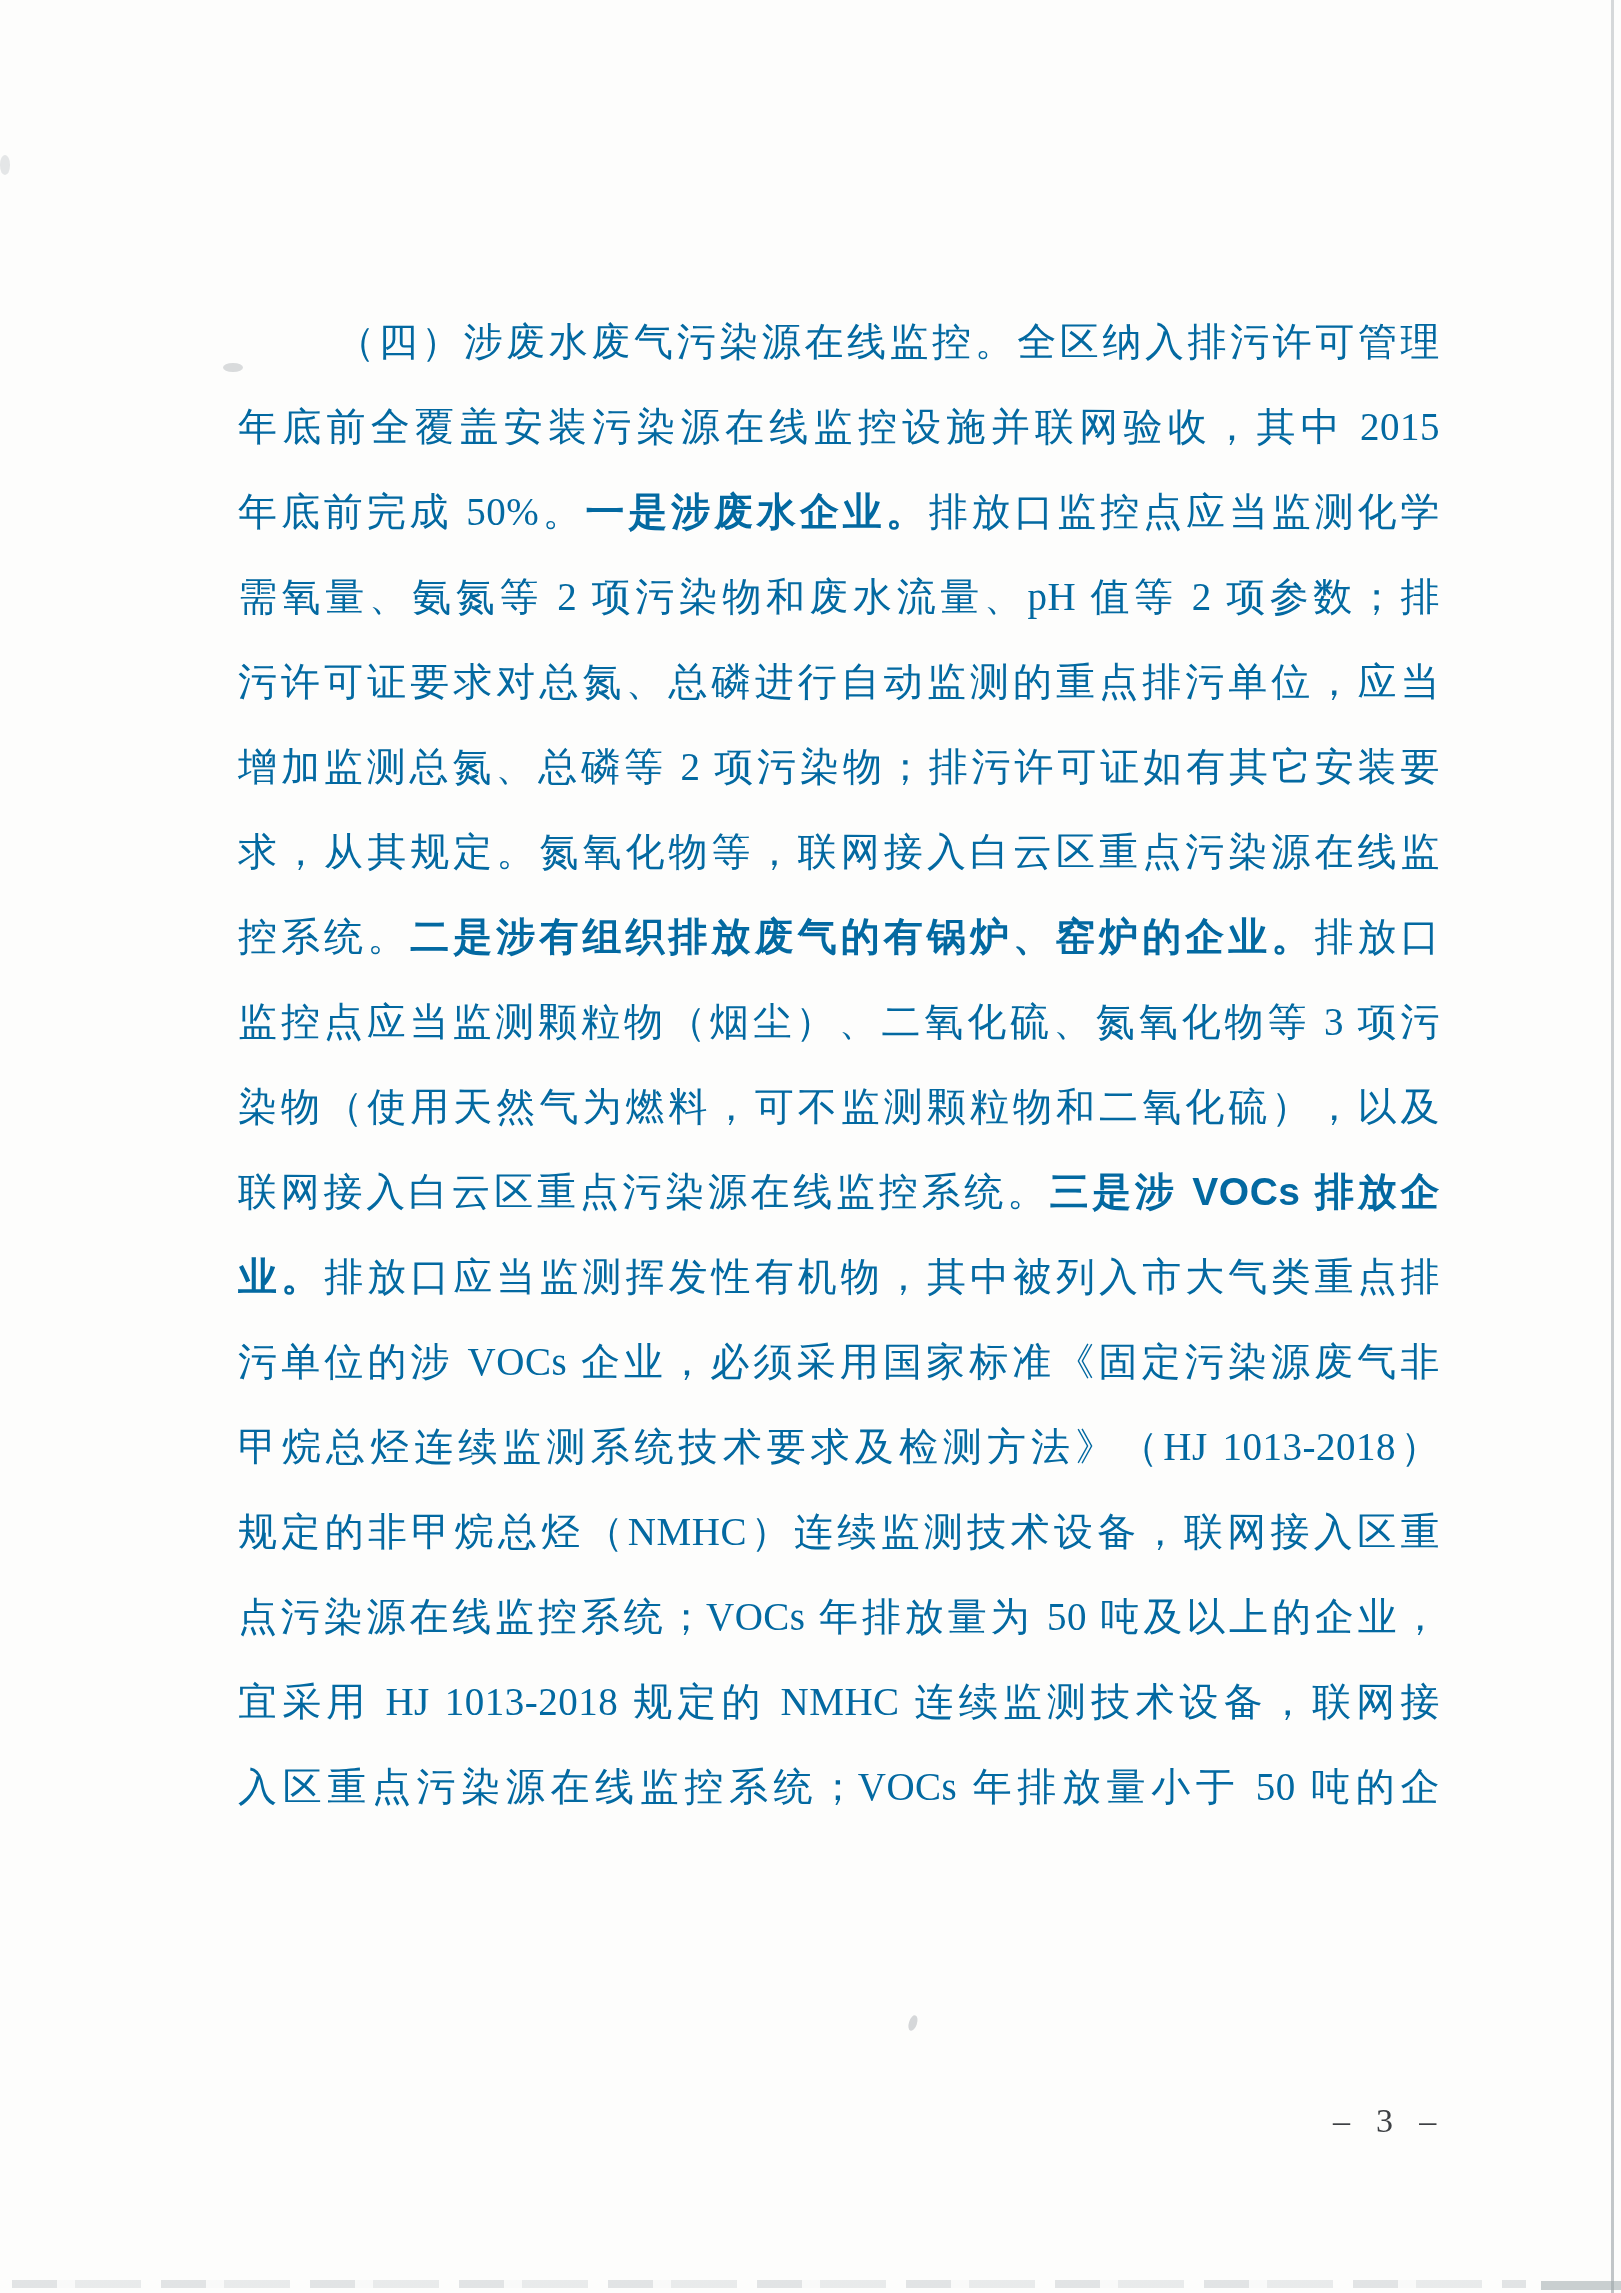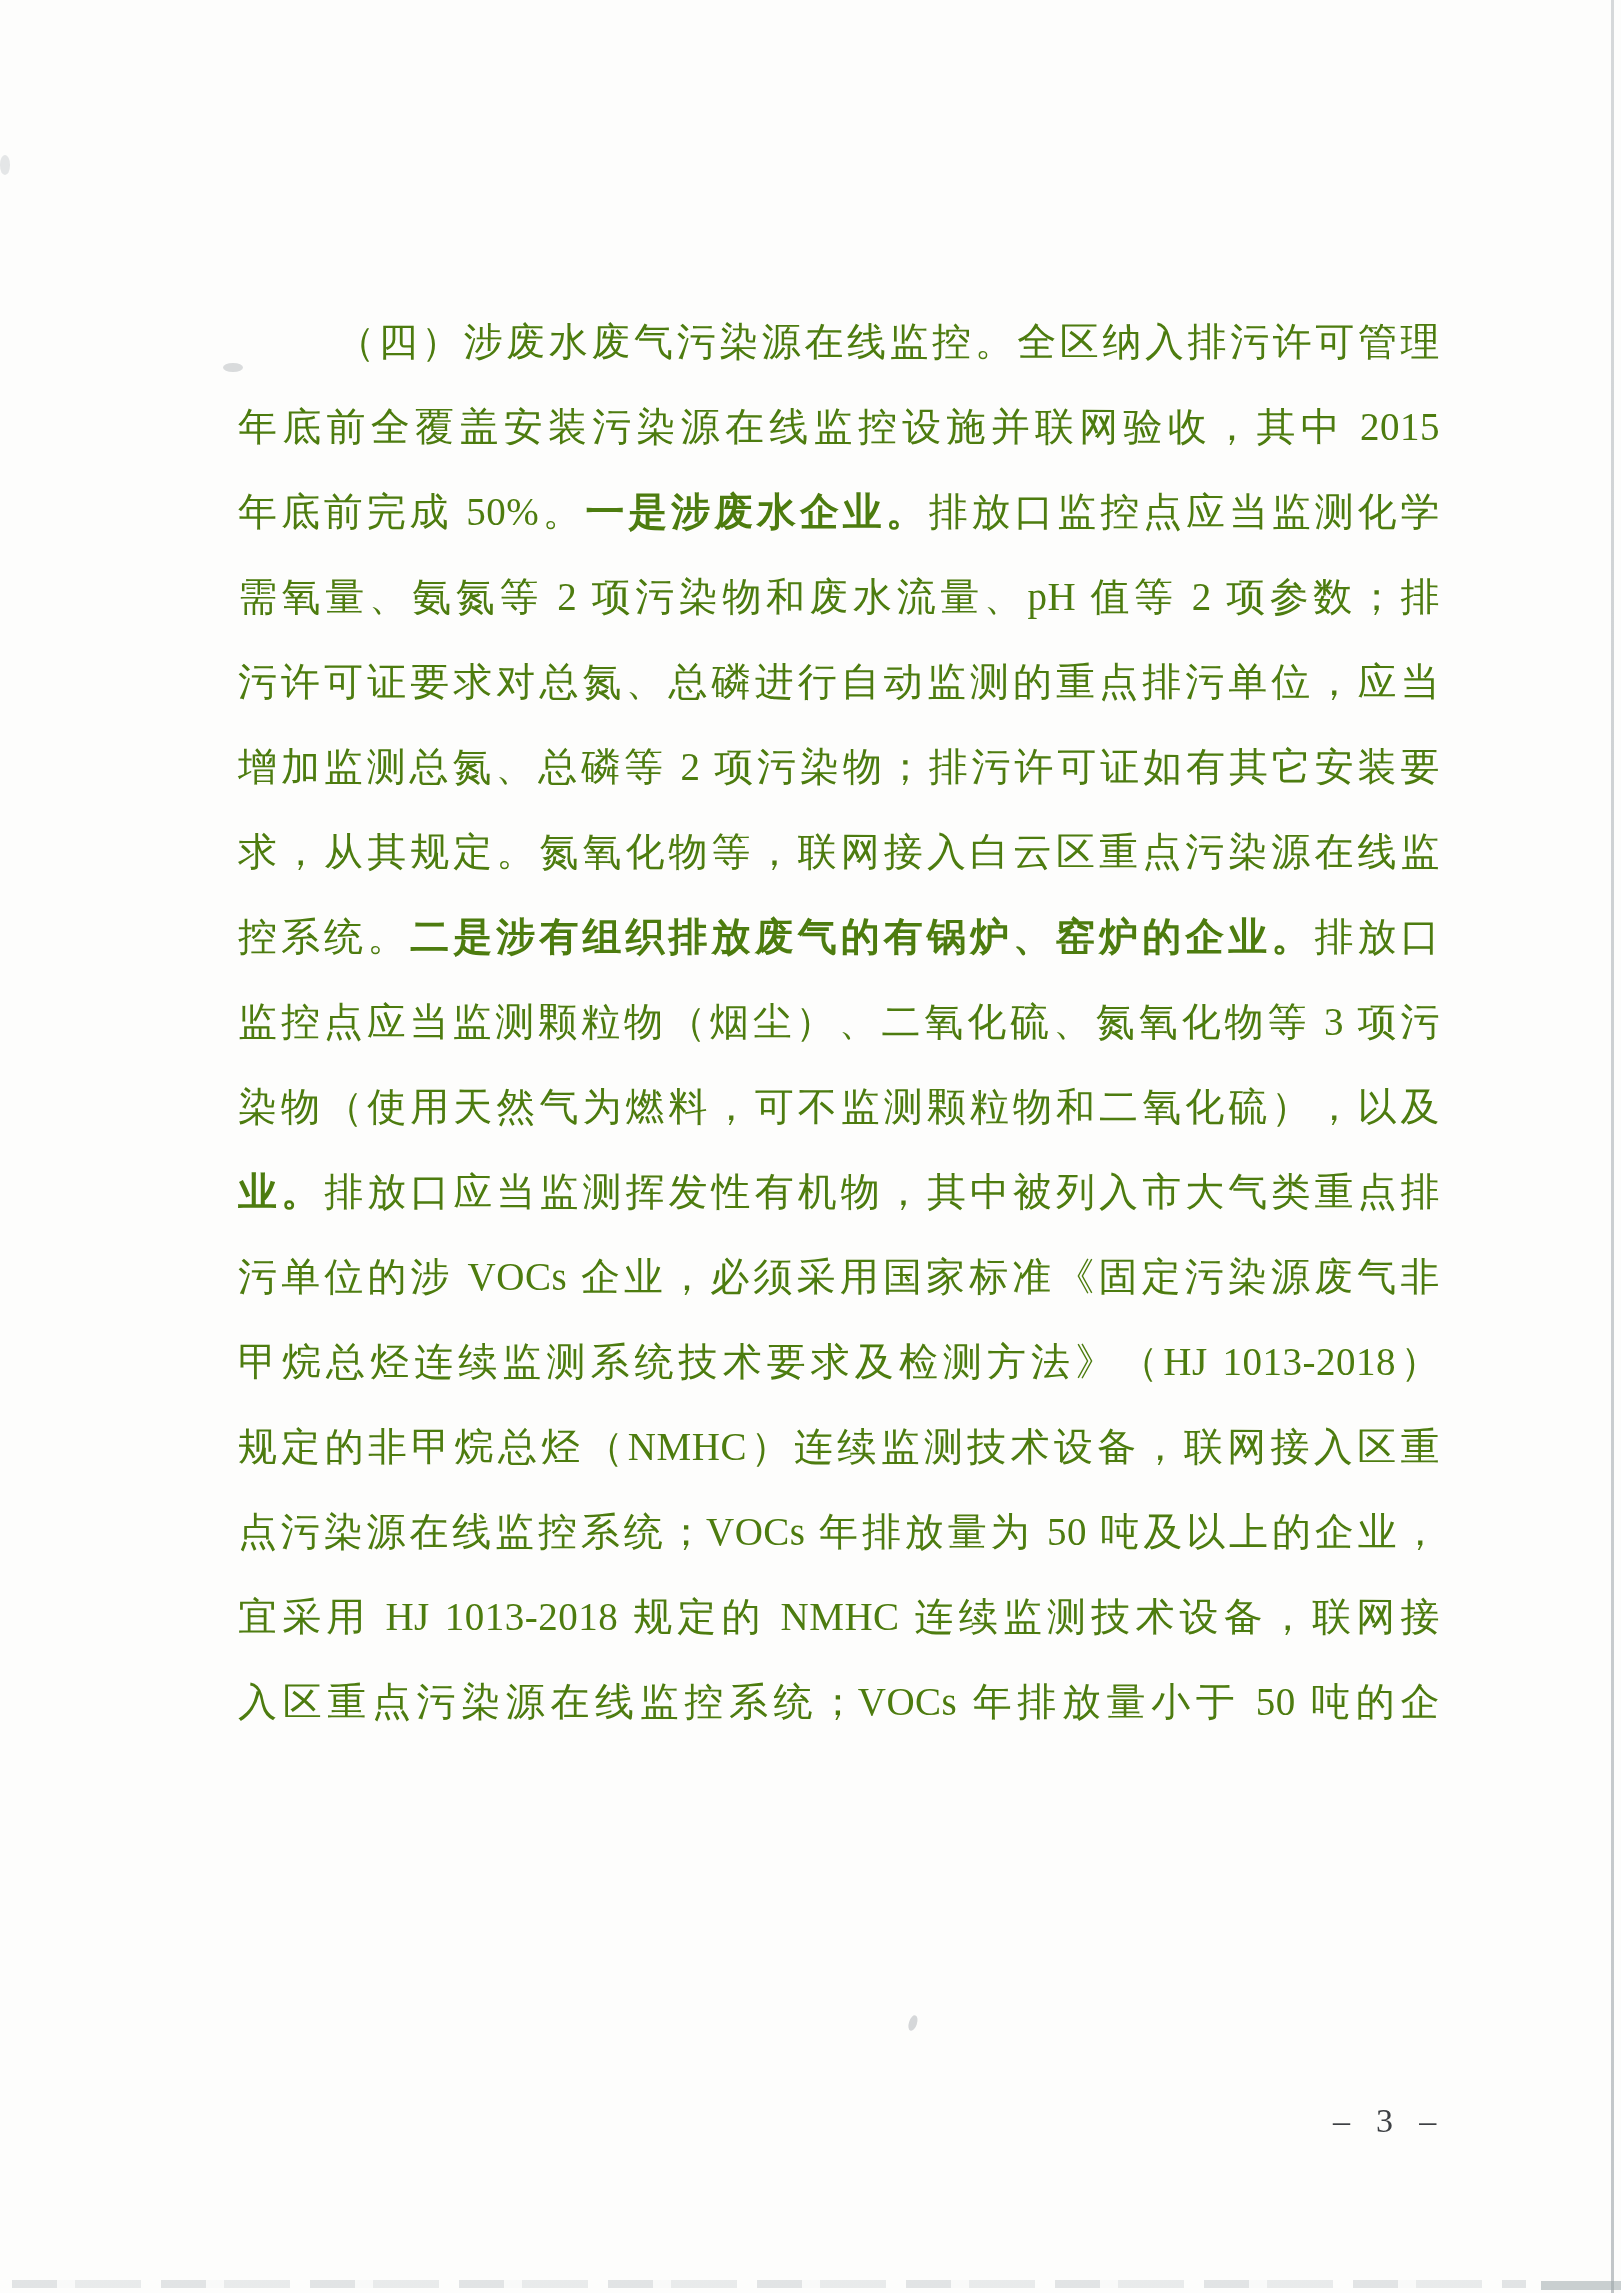--- a/index.html
+++ b/index.html
@@ -13,21 +13,21 @@
     height: 2294px;
     background: #fdfdfc;
     overflow: hidden;
     font-family: "Liberation Serif", "DejaVu Serif", serif;
   }
   .text-block {
     position: absolute;
     left: 238px;
     top: 299px;
     width: 1202px;
-    color: #4d7c0f;
+    color: #0369a1;
   }
   .line {
     height: 85px;
     line-height: 85px;
     font-size: 39px;
     text-align: justify;
     text-align-last: justify;
     letter-spacing: 0.5px;
   }
   .line.indent {
@@ -107,20 +107,21 @@
       <div class="line indent"><span class="seg-kai">（四）涉废水废气污染源在线监控。</span><span class="seg-normal">全区纳入排污许可管理</span></div>
       <div class="line"><span class="seg-normal">年底前全覆盖安装污染源在线监控设施并联网验收，其中 2015</span></div>
       <div class="line"><span class="seg-normal">年底前完成 50%。</span><span class="seg-hei">一是涉废水企业。</span><span class="seg-normal">排放口监控点应当监测化学</span></div>
       <div class="line"><span class="seg-normal">需氧量、氨氮等 2 项污染物和废水流量、pH 值等 2 项参数；排</span></div>
       <div class="line"><span class="seg-normal">污许可证要求对总氮、总磷进行自动监测的重点排污单位，应当</span></div>
       <div class="line"><span class="seg-normal">增加监测总氮、总磷等 2 项污染物；排污许可证如有其它安装要</span></div>
       <div class="line"><span class="seg-normal">求，从其规定。氮氧化物等，联网接入白云区重点污染源在线监</span></div>
       <div class="line"><span class="seg-normal">控系统。</span><span class="seg-hei">二是涉有组织排放废气的有锅炉、窑炉的企业。</span><span class="seg-normal">排放口</span></div>
       <div class="line"><span class="seg-normal">监控点应当监测颗粒物（烟尘）、二氧化硫、氮氧化物等 3 项污</span></div>
       <div class="line"><span class="seg-normal">染物（使用天然气为燃料，可不监测颗粒物和二氧化硫），以及</span></div>
+      <div class="line"><span class="seg-normal">联网接入白云区重点污染源在线监控系统。</span><span class="seg-hei">三是涉 VOCs 排放企</span></div>
       <div class="line"><span class="seg-hei">业。</span><span class="seg-normal">排放口应当监测挥发性有机物，其中被列入市大气类重点排</span></div>
       <div class="line"><span class="seg-normal">污单位的涉 VOCs 企业，必须采用国家标准《固定污染源废气非</span></div>
       <div class="line"><span class="seg-normal">甲烷总烃连续监测系统技术要求及检测方法》（HJ 1013-2018）</span></div>
       <div class="line"><span class="seg-normal">规定的非甲烷总烃（NMHC）连续监测技术设备，联网接入区重</span></div>
       <div class="line"><span class="seg-normal">点污染源在线监控系统；VOCs 年排放量为 50 吨及以上的企业，</span></div>
       <div class="line"><span class="seg-normal">宜采用 HJ 1013-2018 规定的 NMHC 连续监测技术设备，联网接</span></div>
       <div class="line"><span class="seg-normal">入区重点污染源在线监控系统；VOCs 年排放量小于 50 吨的企</span></div>
     </div>
 
   <div class="page-number">– 3 –</div>

